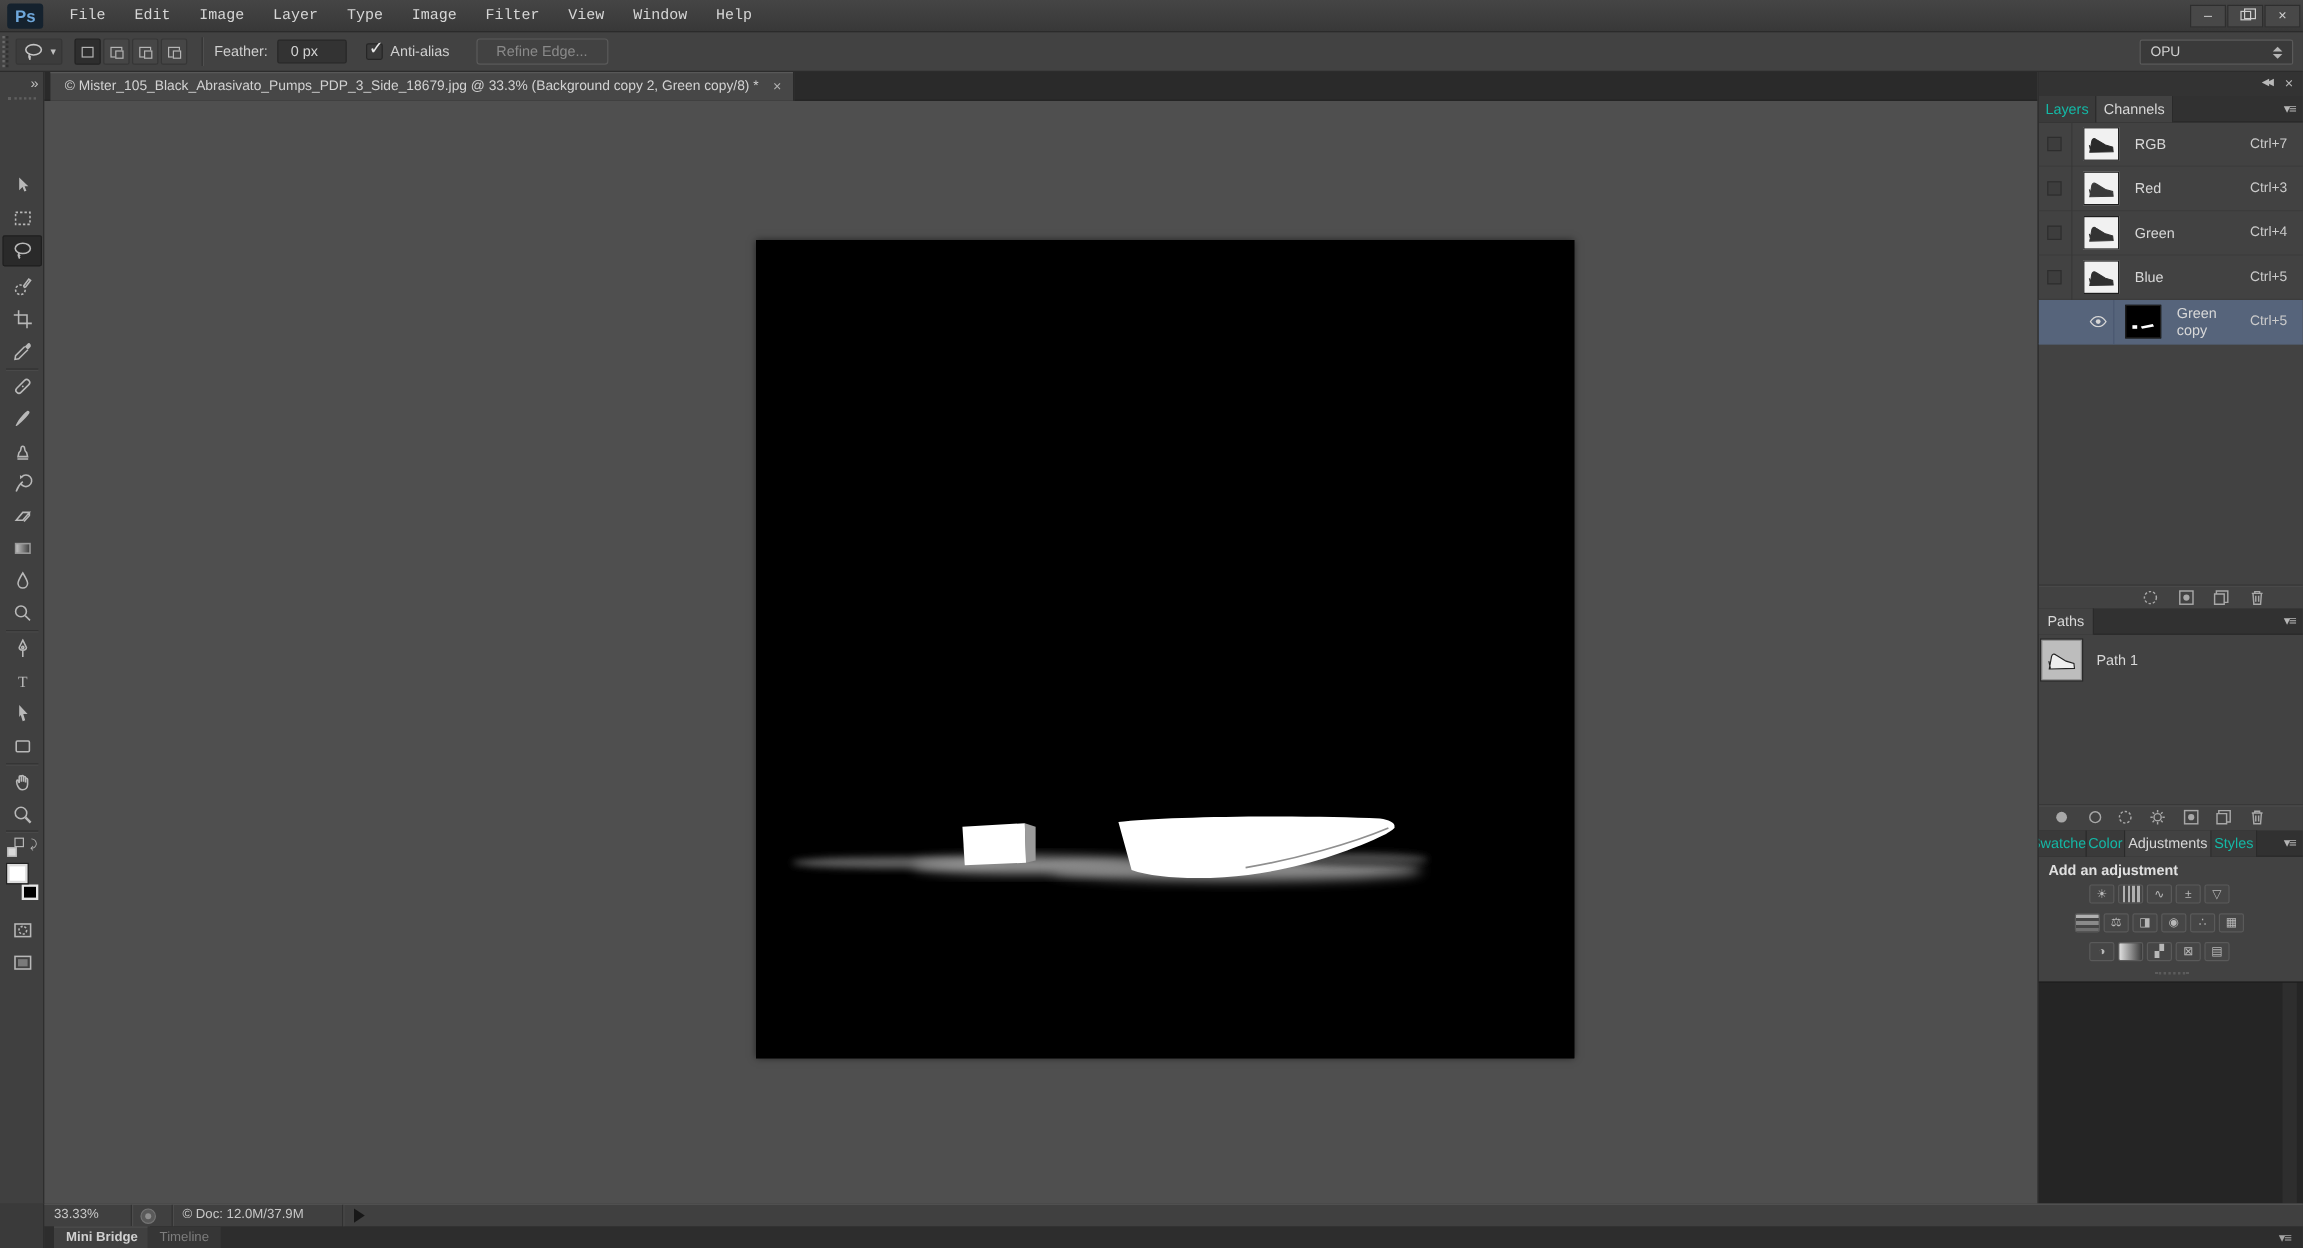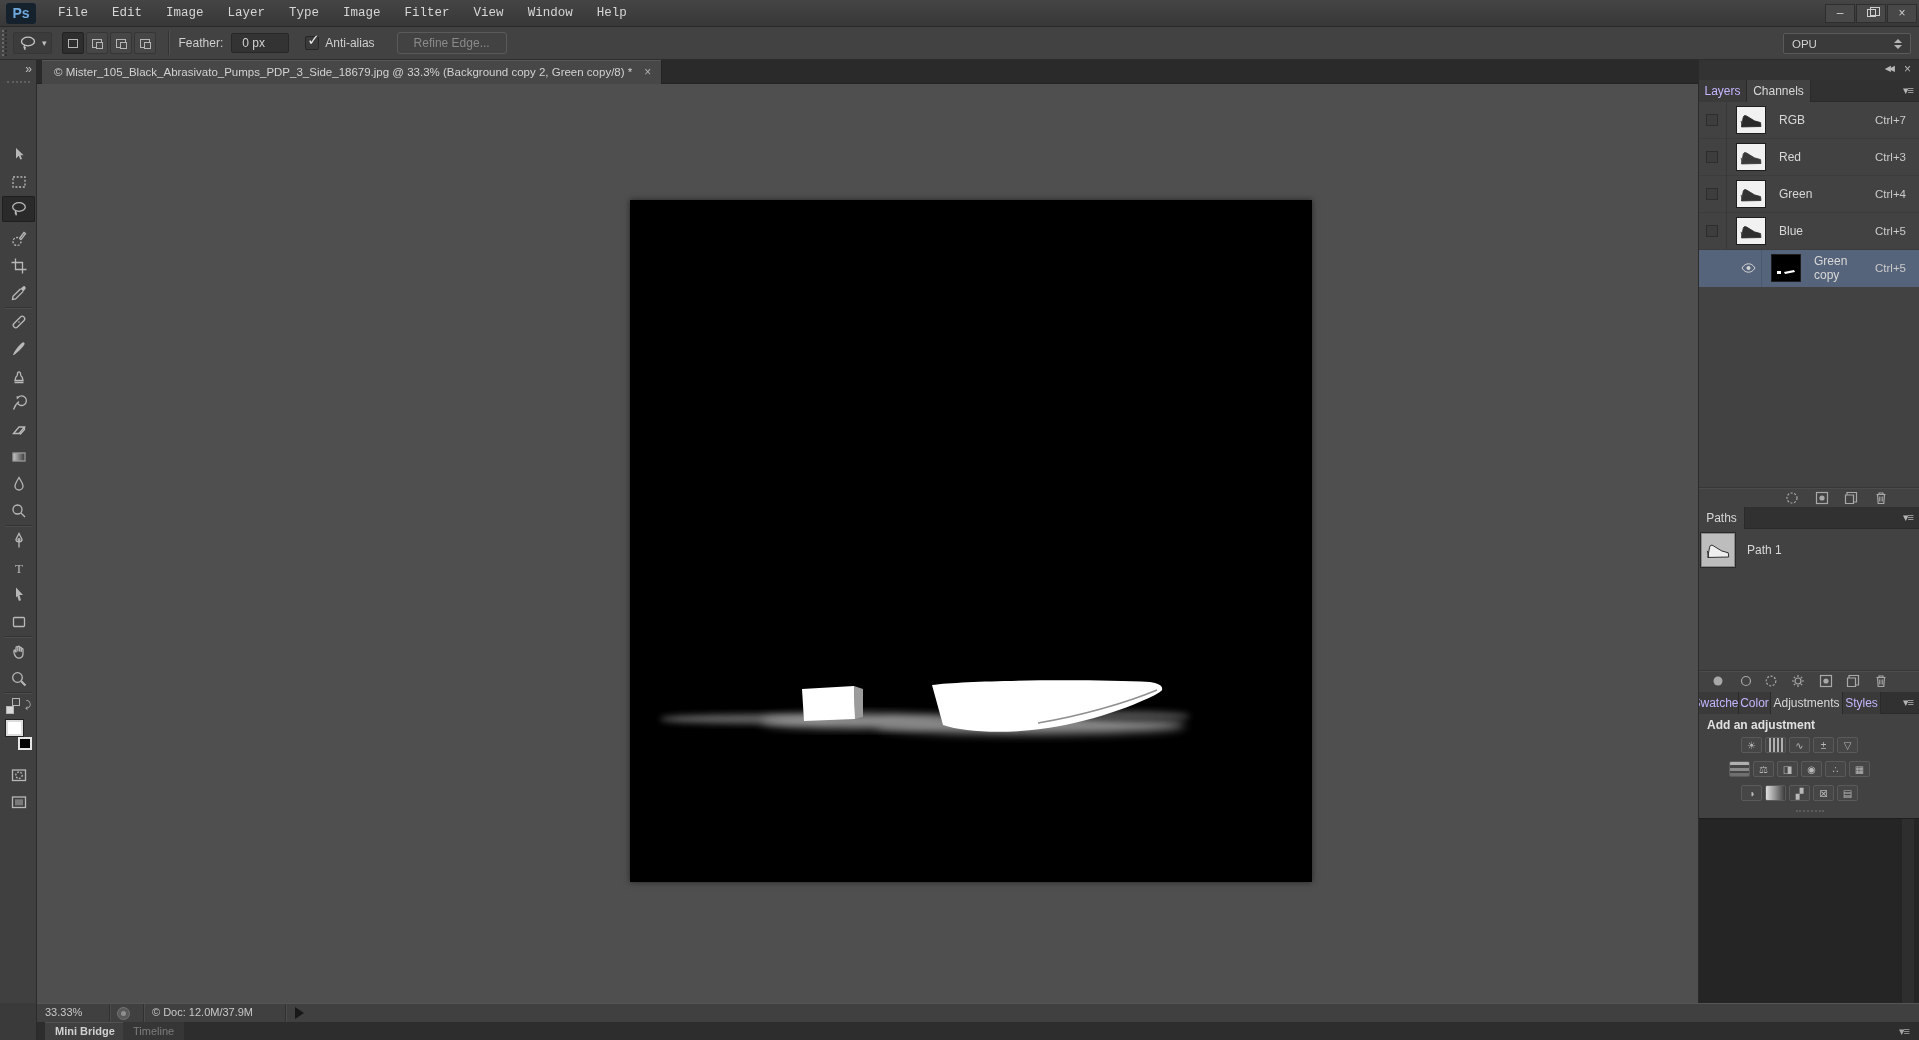--- a/index.html
+++ b/index.html
@@ -72,21 +72,21 @@
   .doctab .x { margin-left:12px; color:#b2b2b2; font-size:12px; }
   .canvas { position:absolute; left:593px; top:140px; width:682px; height:682px; background:#000; box-shadow:0 0 6px rgba(0,0,0,.55); }
 
   
   .dock { position:absolute; left:1698px; top:60px; width:221px; height:943px; background:#424242; border-left:1px solid #2b2b2b; }
   .dock-head { position:absolute; left:0; top:0; width:100%; height:20px; background:#333; color:#b9b9b9; }
   .dock-head .c1 { position:absolute; right:26px; top:4px; font-size:8px; letter-spacing:-2px; }
   .dock-head .c2 { position:absolute; right:8px; top:2px; font-size:12px; }
   .ptabs { position:absolute; left:0; width:100%; height:22px; background:#313131; border-bottom:1px solid #2a2a2a; }
   .ptab { position:absolute; top:0; height:22px; display:flex; align-items:center; justify-content:center;
-    font-size:12px; color:#c4b5fd; background:#3a3a3a; border-right:1px solid #2a2a2a; overflow:hidden; white-space:nowrap; }
+    font-size:12px; color:#14b8a6; background:#3a3a3a; border-right:1px solid #2a2a2a; overflow:hidden; white-space:nowrap; }
   .ptab.active { background:#424242; color:#d8d8d8; }
   .pmenu { position:absolute; right:6px; top:4px; color:#b5b5b5; font-size:11px; letter-spacing:-1px; }
   .chrow { position:absolute; left:0; width:100%; height:37px; display:flex; align-items:center; padding-left:7px;
     color:#d8d8d8; font-size:12px; border-bottom:1px solid #3c3c3c; }
   .chrow.sel { background:#56647b; border-bottom-color:#56647b;padding-left:42px; }
   .eyebox { width:21px; height:37px; display:flex; align-items:center; border-right:1px solid #383838; margin-right:9px; }
   .eyebox .box { width:12px; height:12px; background:#3d3d3d; border:1px solid #2d2d2d; }
   .chthumb { width:30px; height:28px; background:#f1f1f1; border:1px solid #1e1e1e; display:flex; align-items:center; justify-content:center; }
   .chthumb.dark { background:#000; }
   .chname { margin-left:13px; flex:1; }

